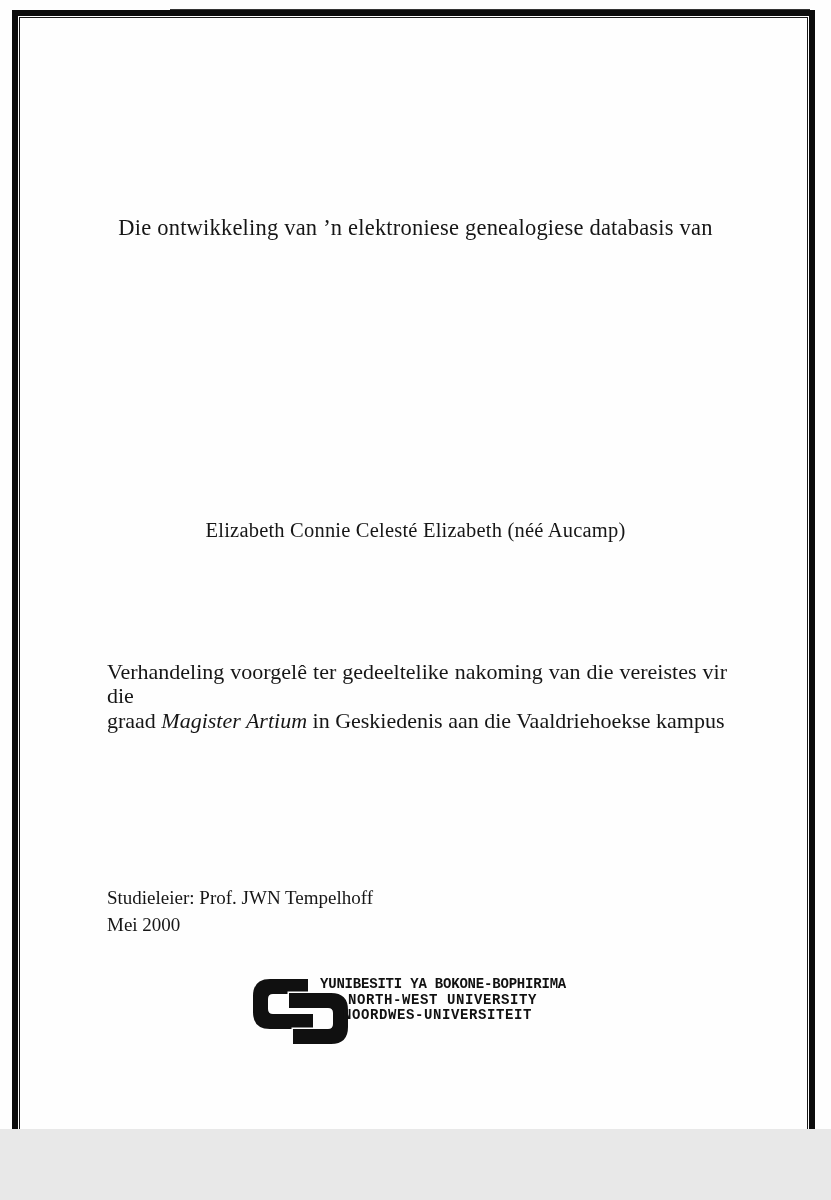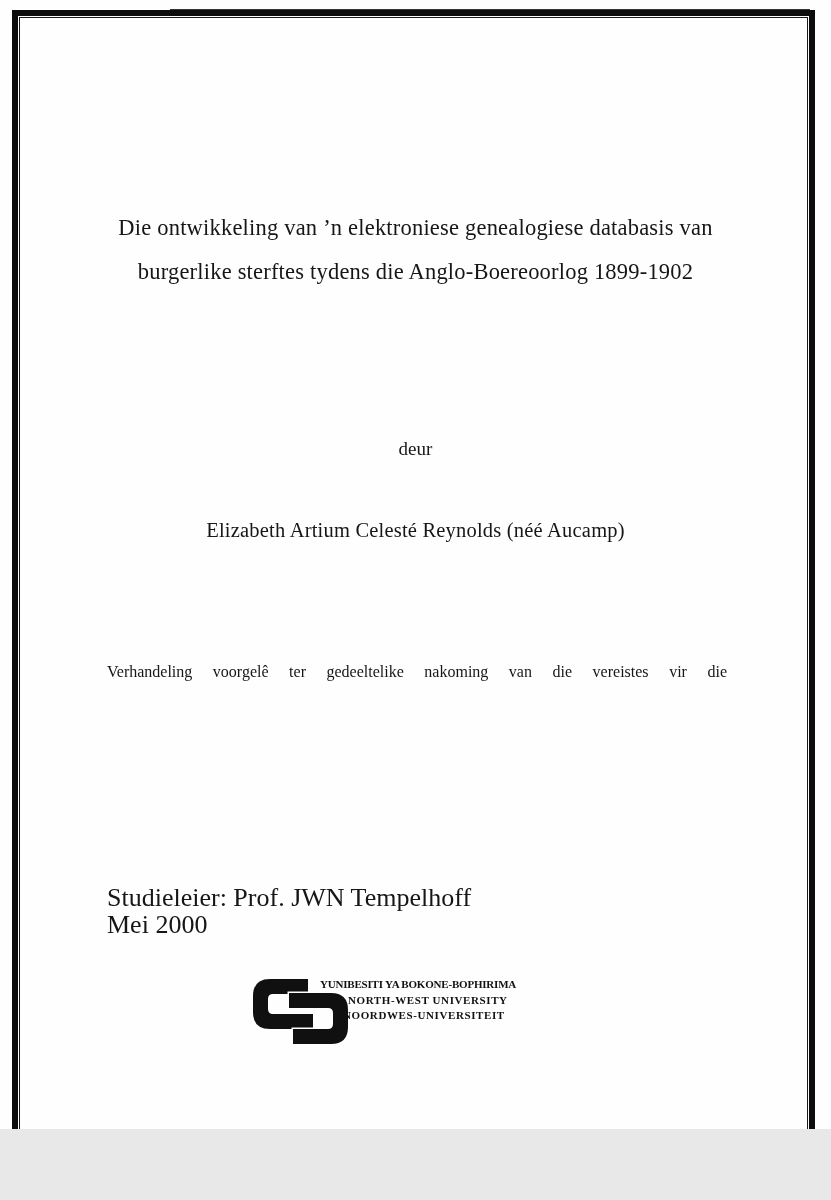--- a/index.html
+++ b/index.html
@@ -38,68 +38,67 @@
   .byline {
     position:absolute; left:0; top:438px; width:100%;
     text-align:center; font-size:19px;
   }
   .author {
     position:absolute; left:0; top:519px; width:100%;
     text-align:center; font-size:20.5px; letter-spacing:.2px;
   }
   .statement {
     position:absolute; left:107px; top:660px; width:620px;
-    font-size:16px; line-height:24.3px;
+    font-size:22px; line-height:24.3px;
   }
   .statement .justified {
     text-align:justify;
     text-align-last:justify;
   }
   .statement .it { font-style:italic; }
   .supervisor-block {
     position:absolute; left:107px; top:884px;
-    font-size:26px; line-height:27px;
+    font-size:19px; line-height:27px;
   }
 
   
   .logo {
     position:absolute; left:253px; top:976px; width:330px; height:72px;
   }
   .logo-mark { position:absolute; left:0; top:3px; }
   .logo-text {
     position:absolute; left:67px; top:1px;
-    font-family:Liberation Serif, serif;
-    font-weight:700; font-size:11px; line-height:15.5px;
+    font-family:Liberation Mono, monospace;
+    font-weight:700; font-size:14px; line-height:15.5px;
     color:#111; white-space:nowrap;
   }
   .logo-text .l1 { letter-spacing:-0.2px; }
   .logo-text .l2 { margin-left:28px; letter-spacing:.6px; }
   .logo-text .l3 { margin-left:23px; letter-spacing:.6px; }
 </style>
 </head>
 <body>
 
 <div class="page">
 
   <div class="scan-edge"></div>
   <div class="frame">
     <div class="frame-inner"></div>
   </div>
 
   <div class="thesis-title">
     <div>Die ontwikkeling van ’n elektroniese genealogiese databasis van</div>
-    <div>burgerlike sterftes tydens die Anglo-Boereoorlog 1899-1902</div>
   </div>
 
-  <div class="byline">deur</div>
 
-  <div class="author">Elizabeth Artium Celesté Reynolds (néé Aucamp)</div>
+  <div class="author">Elizabeth Connie Celesté Elizabeth (néé Aucamp)</div>
 
   <div class="statement">
     <div class="justified">Verhandeling voorgelê ter gedeeltelike nakoming van die vereistes vir die</div>
+    <div><span>graad </span><span class="it">Magister Artium</span><span> in Geskiedenis aan die Vaaldriehoekse kampus</span></div>
   </div>
 
   <div class="supervisor-block">
     <div>Studieleier: Prof. JWN Tempelhoff</div>
     <div>Mei 2000</div>
   </div>
 
   <div class="logo">
     <svg class="logo-mark" width="97" height="66" viewBox="0 0 97 66" aria-hidden="true">
 

